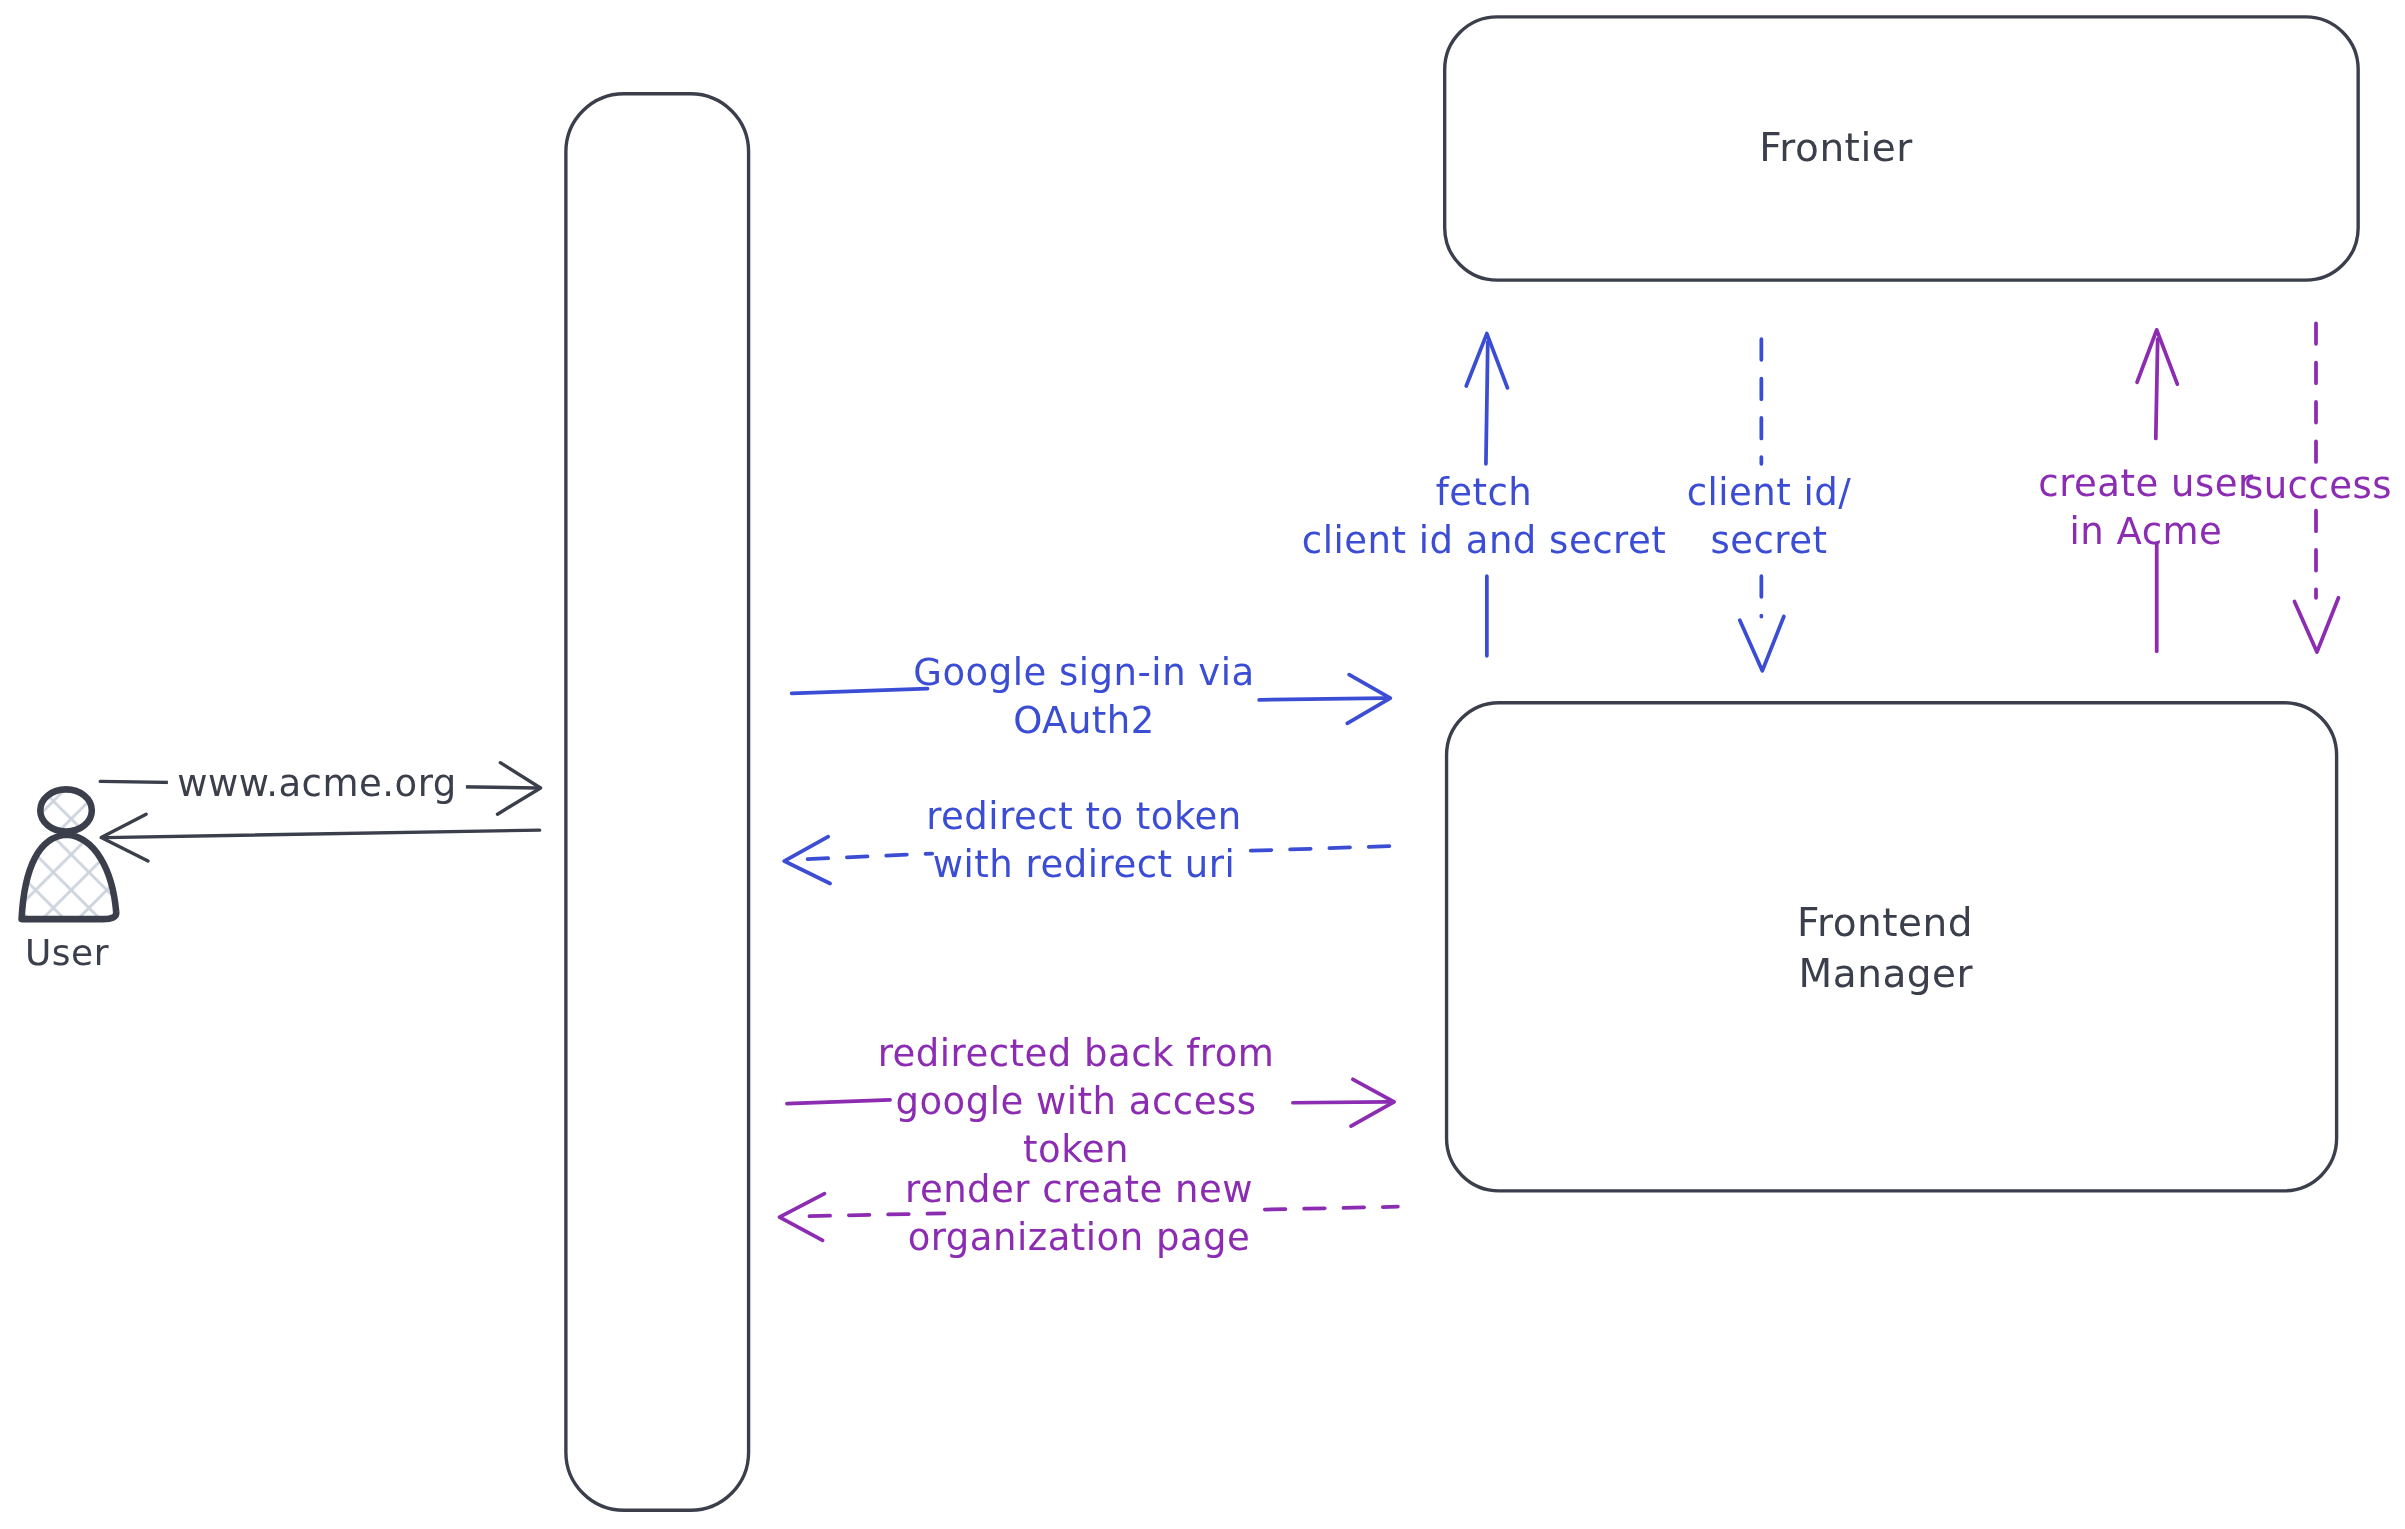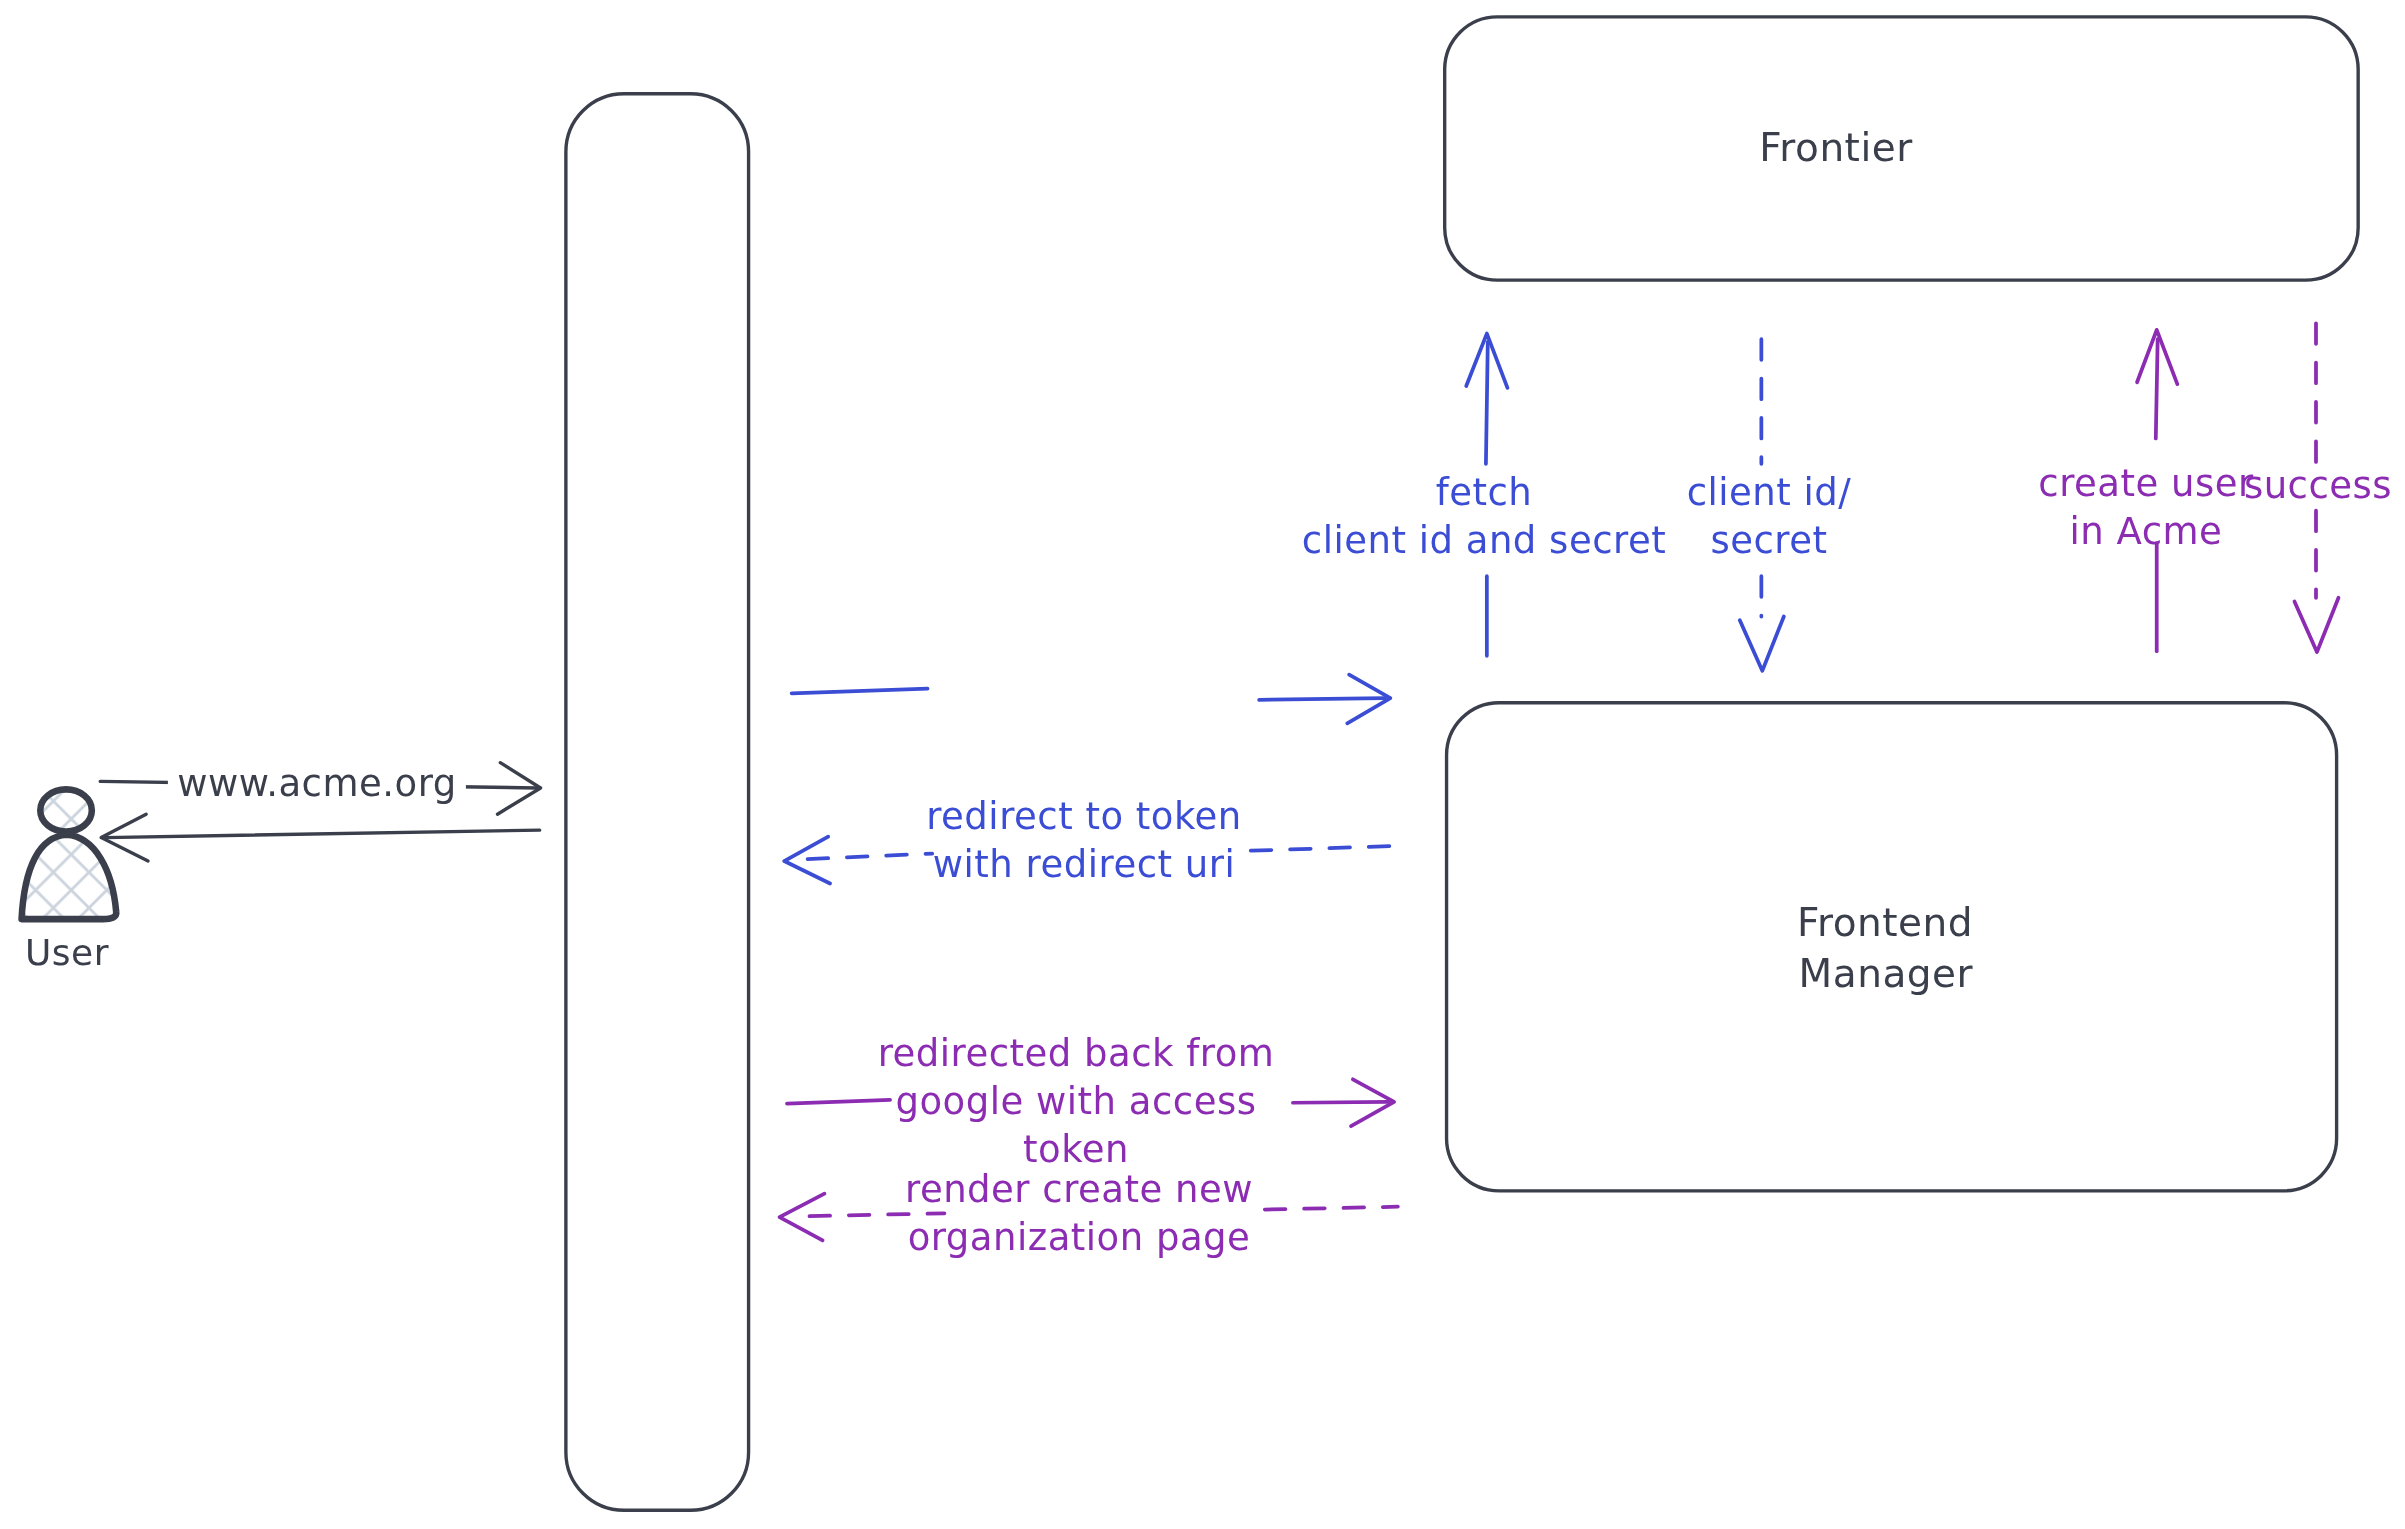--- a/index.html
+++ b/index.html
@@ -123,20 +123,22 @@
   <div class="lbl c-ink user-title" style="left:67px; top:953px;">User</div>
 
 
   <div class="lbl c-ink box-title" style="left:1836px; top:148px;">Frontier</div>
 
   <div class="lbl c-ink box-title" style="left:1885px; top:949px;text-align:right;">Frontend
 Manager</div>
 
   <div class="lbl c-ink bg-white" style="left:317px; top:784px;">www.acme.org</div>
 
+  <div class="lbl c-blue" style="left:1084px; top:697px;">Google sign-in via
+OAuth2</div>
 
   <div class="lbl c-blue" style="left:1084px; top:841px;">redirect to token
 with redirect uri</div>
 
   <div class="lbl c-purple" style="left:1076px; top:1102px;">redirected back from
 google with access
 token</div>
 
   <div class="lbl c-purple" style="left:1079px; top:1214px;">render create new
 organization page</div>

